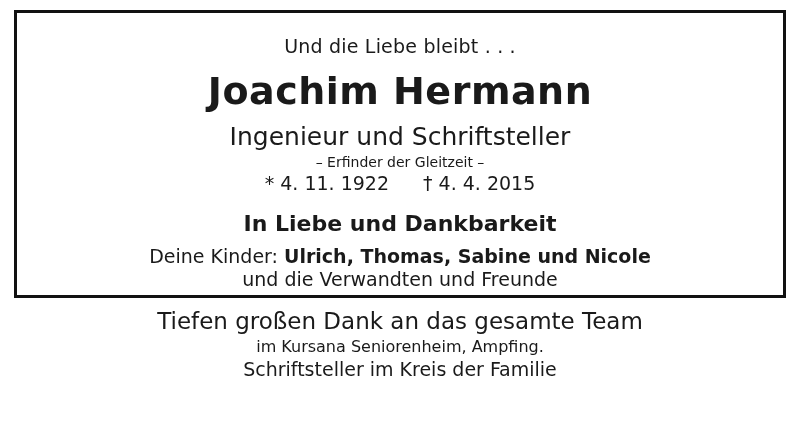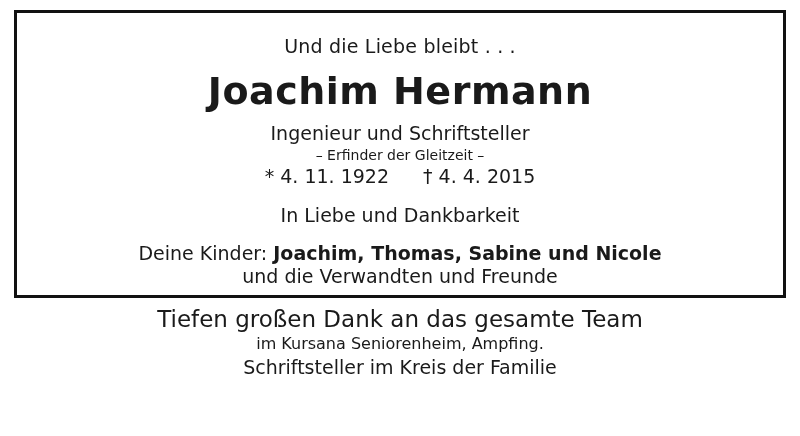--- a/index.html
+++ b/index.html
@@ -54,39 +54,40 @@
     letter-spacing: 0.2px;
     margin-bottom: 12px;
   }
   .name {
     font-size: 38px;
     font-weight: bold;
     letter-spacing: 0.5px;
     margin-bottom: 8px;
   }
   .profession {
-    font-size: 19px;
+    font-size: 25px;
     margin-bottom: 2px;
   }
   .epithet {
     font-size: 14px;
     margin-bottom: 2px;
   }
   .dates {
     font-size: 19px;
     margin-bottom: 16px;
     text-align: center;
   }
   .dates .gap {
     display: inline-block;
     width: 34px;
   }
   .tribute {
-    font-size: 19px;
-    margin-bottom: 16px;
+    font-size: 22px;
+    margin-bottom: 8px;
+    font-weight: bold;
   }
   .children {
     font-size: 19px;
     margin-bottom: 1px;
   }
   .children .kids {
     font-weight: bold;
   }
   .relatives {
     font-size: 19px;
@@ -119,21 +120,21 @@
 
       <div class="line epithet">– Erfinder der Gleitzeit –</div>
 
       <div class="line dates">
         <span>* 4. 11. 1922</span><span class="gap"></span><span>† 4. 4. 2015</span>
       </div>
 
       <div class="line tribute">In Liebe und Dankbarkeit</div>
 
       <div class="line children">
-        <span>Deine Kinder: </span><span class="kids">Joachim, Thomas, Sabine und Nicole</span>
+        <span>Deine Kinder: </span><span class="kids">Ulrich, Thomas, Sabine und Nicole</span>
       </div>
 
       <div class="line relatives">und die Verwandten und Freunde</div>
 
       <div class="line thanks1">Tiefen großen Dank an das gesamte Team</div>
       <div class="line thanks2">im Kursana Seniorenheim, Ampfing.</div>
       <div class="line farewell">Schriftsteller im Kreis der Familie</div>
 
     </div>
   </div>

